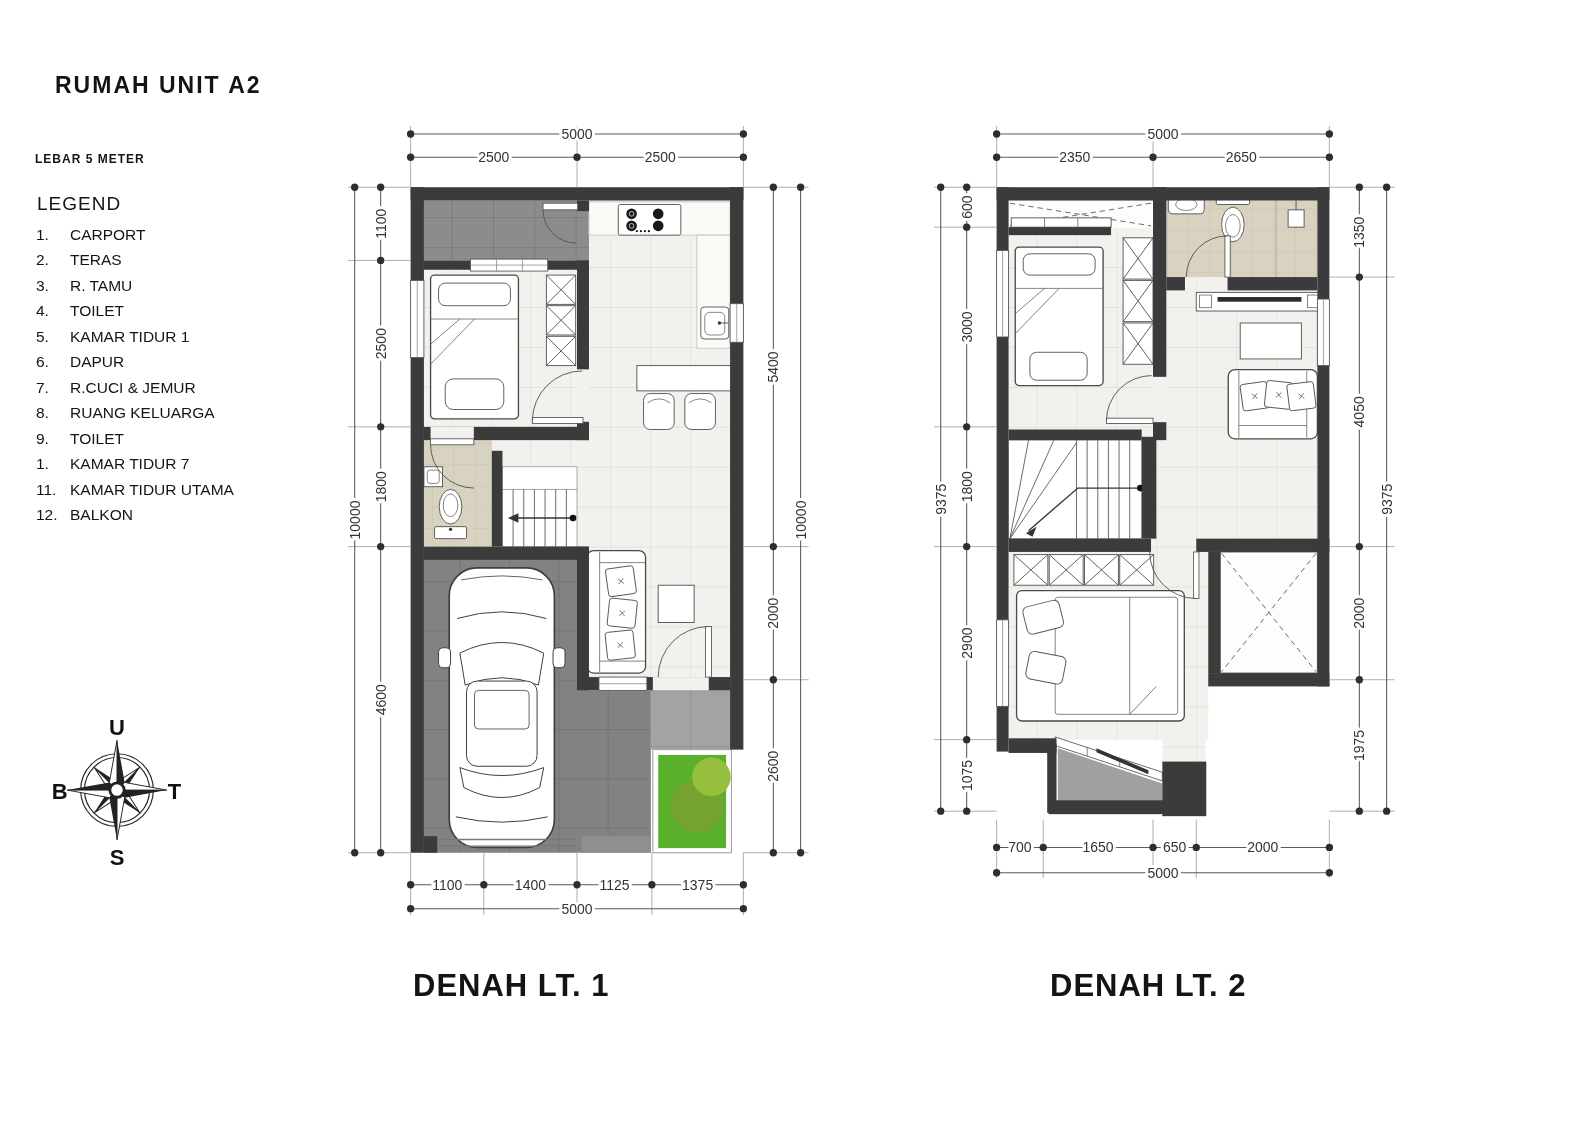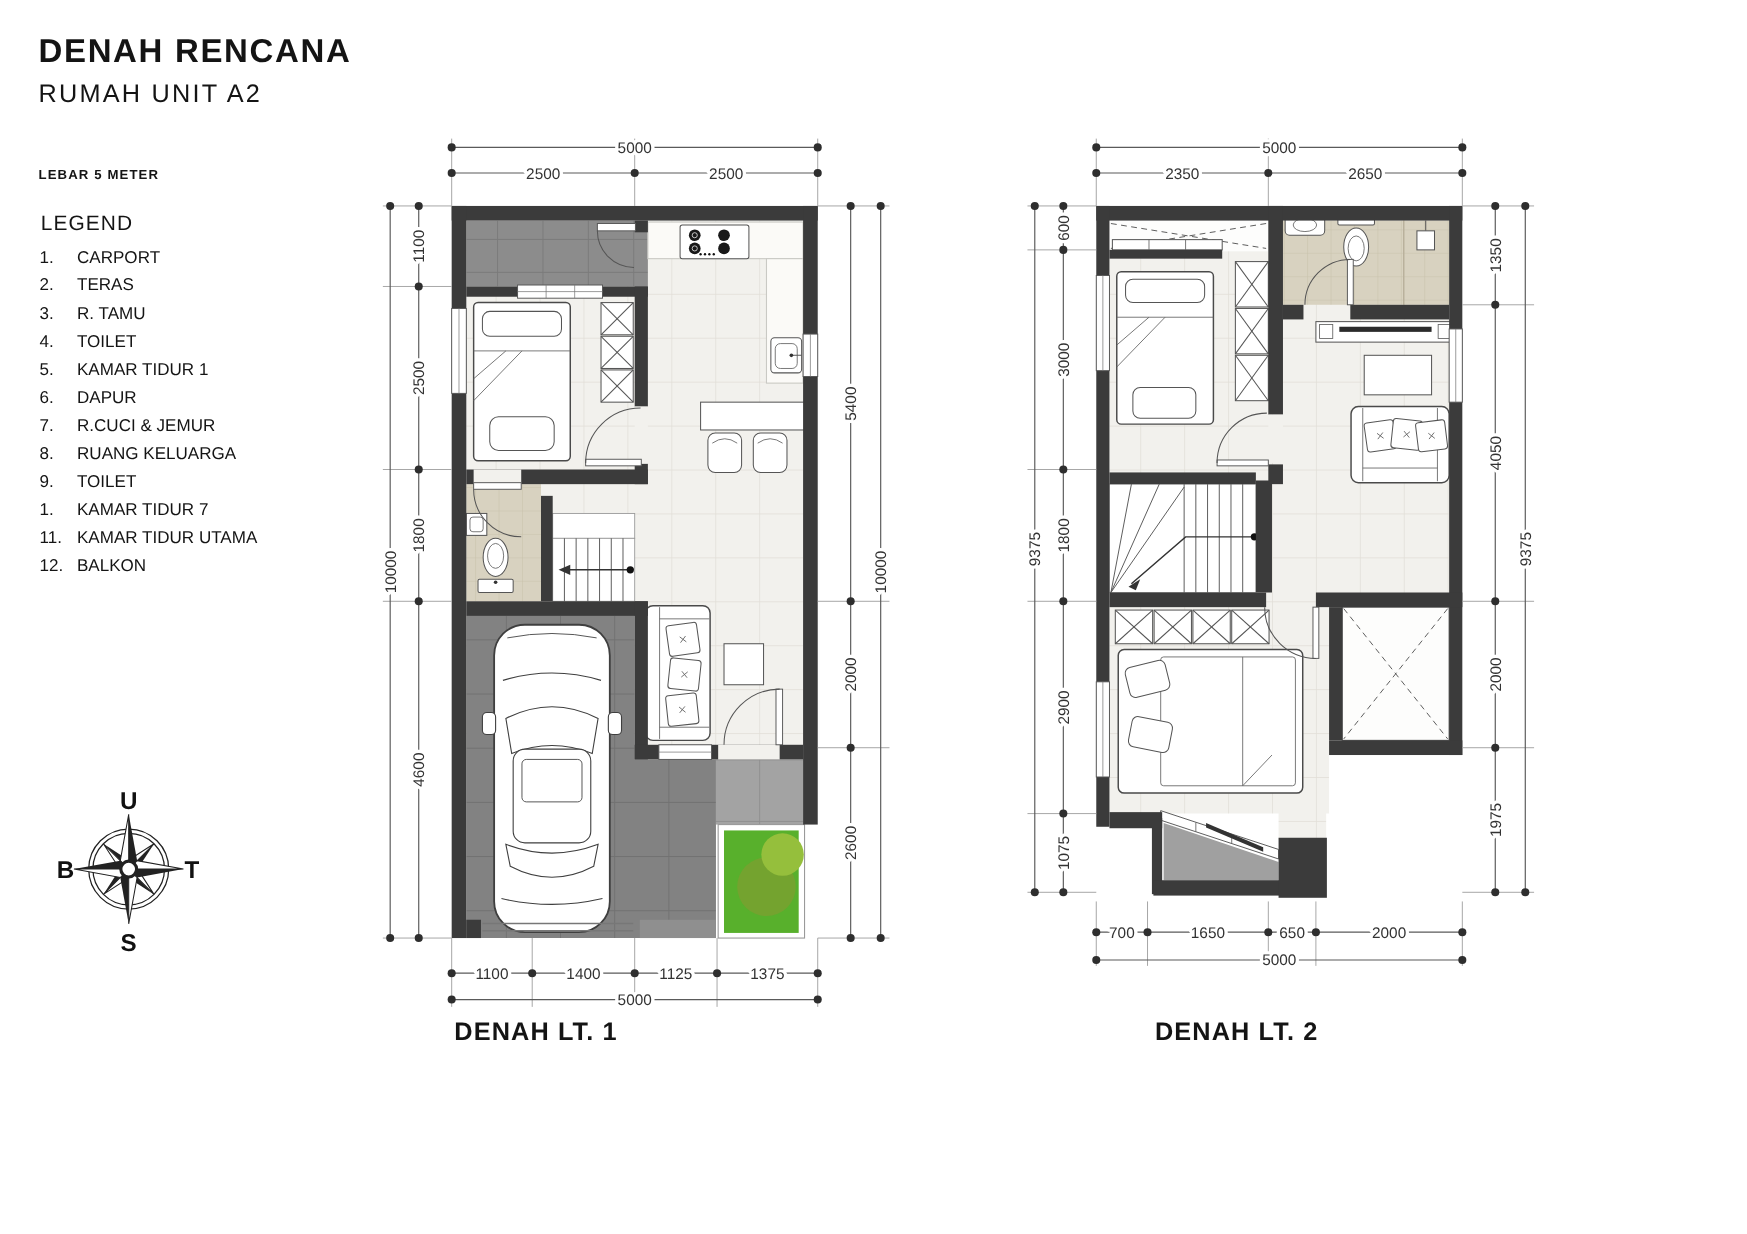--- a/index.html
+++ b/index.html
@@ -1,26 +1,26 @@
 <!DOCTYPE html>
 <html><head>
 <meta charset="utf-8">
 <style>
   html,body{margin:0;padding:0;background:#fff;}
   .sheet{position:relative;width:1588px;height:1122px;background:#fff;overflow:hidden;
          font-family:"Liberation Sans",sans-serif;color:#141414;}
   .abs{position:absolute;}
   .title{font-size:30px;font-weight:700;letter-spacing:1.5px;}
-  .subtitle{font-size:23px;font-weight:400;letter-spacing:2px;}
+  .subtitle{font-size:23px;font-weight:700;letter-spacing:2px;margin-left:20px;}
   .lebar{font-size:12px;font-weight:700;letter-spacing:1px;}
   .legend-head{font-size:19px;font-weight:400;letter-spacing:1px;}
   .legend-list{font-size:15.5px;}
   .legend-row{display:flex;height:25.5px;align-items:center;}
   .legend-num{width:34px;flex:none;}
-  .plan-label{font-size:23px;font-weight:700;letter-spacing:1px;}
+  .plan-label{font-size:31px;font-weight:700;letter-spacing:1px;margin-top:44px;}
   
   .ext{stroke:#9a9a9a;stroke-width:1.2;}
   .dim{stroke:#5a5a5a;stroke-width:1.6;}
   .dot{fill:#2e2e2e;}
   .dimtxt{font-family:"Liberation Sans",sans-serif;font-size:21px;fill:#333;
           text-anchor:middle;dominant-baseline:central;
           paint-order:stroke;stroke:#fff;stroke-width:9px;stroke-linejoin:round;}
   .wall{fill:#3b3b3b;}
   .win{fill:#fff;stroke:#555;stroke-width:1.3;}
   .winline{stroke:#777;stroke-width:1;}
@@ -33,21 +33,20 @@
   .dash{stroke:#555;stroke-width:1.3;stroke-dasharray:8 6;fill:none;}
   .tread{stroke:#555;stroke-width:1.3;}
   .compass-letter{font-family:"Liberation Sans",sans-serif;font-size:23px;font-weight:700;
                   fill:#111;text-anchor:middle;dominant-baseline:central;}
 </style>
 </head>
 <body>
 
 <div class="sheet">
 
-  <div class="abs title" style="left:35px;top:30px;">DENAH RENCANA</div>
   <div class="abs subtitle" style="left:35px;top:72px;">RUMAH UNIT A2</div>
   <div class="abs lebar" style="left:35px;top:152px;">LEBAR 5 METER</div>
 
   <div class="abs legend-head" style="left:37px;top:193px;">LEGEND</div>
   <div class="abs legend-list" style="left:36px;top:222px;">
     <div class="legend-row">
         <span class="legend-num">1.</span>
         <span>CARPORT</span>
       </div>
     <div class="legend-row">

